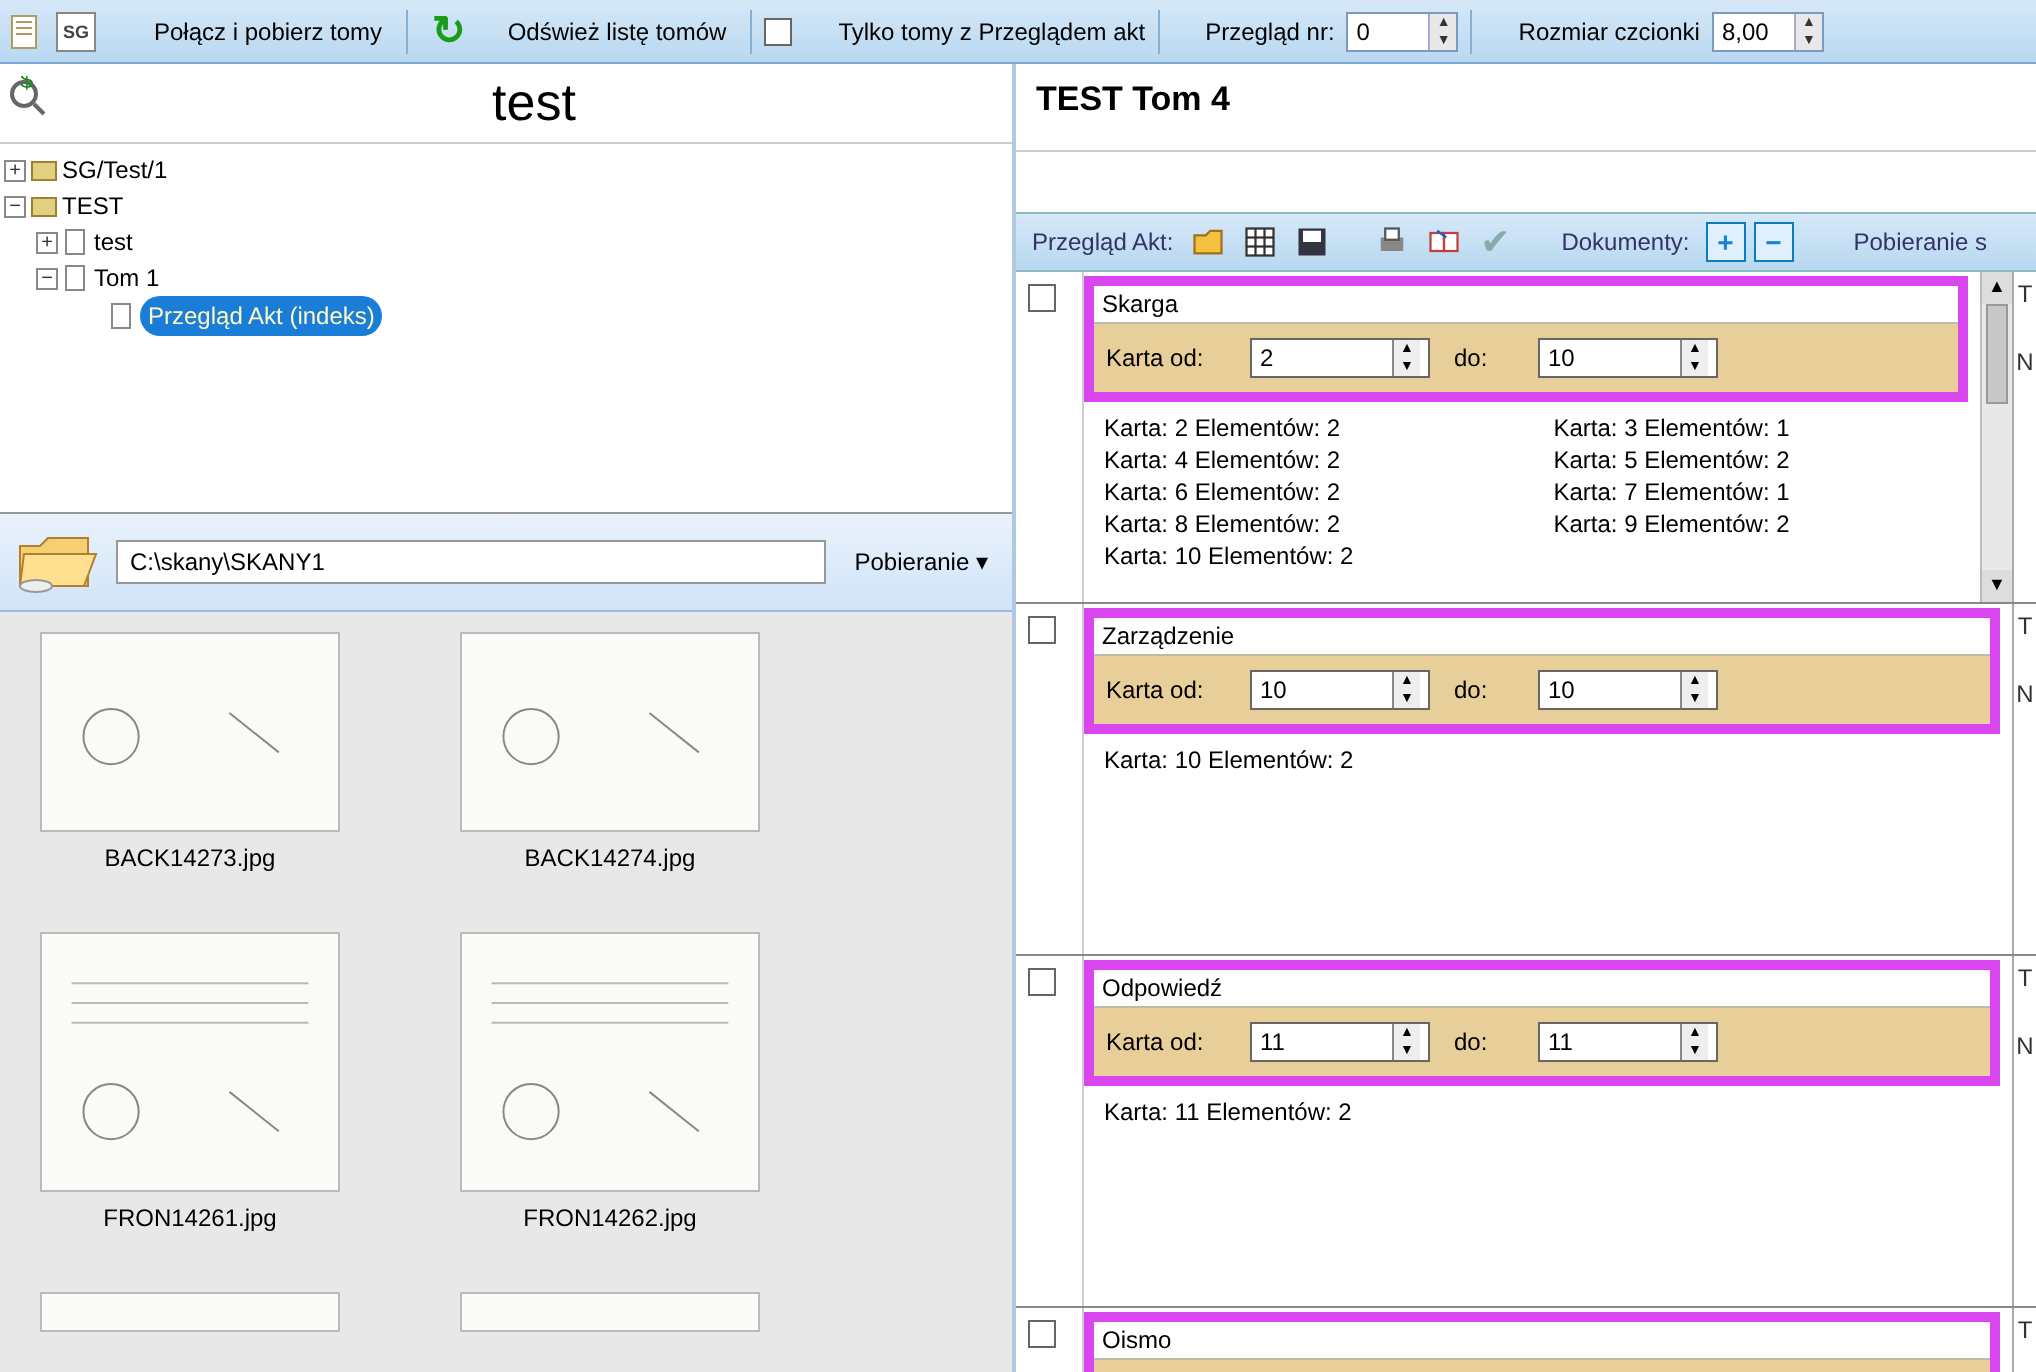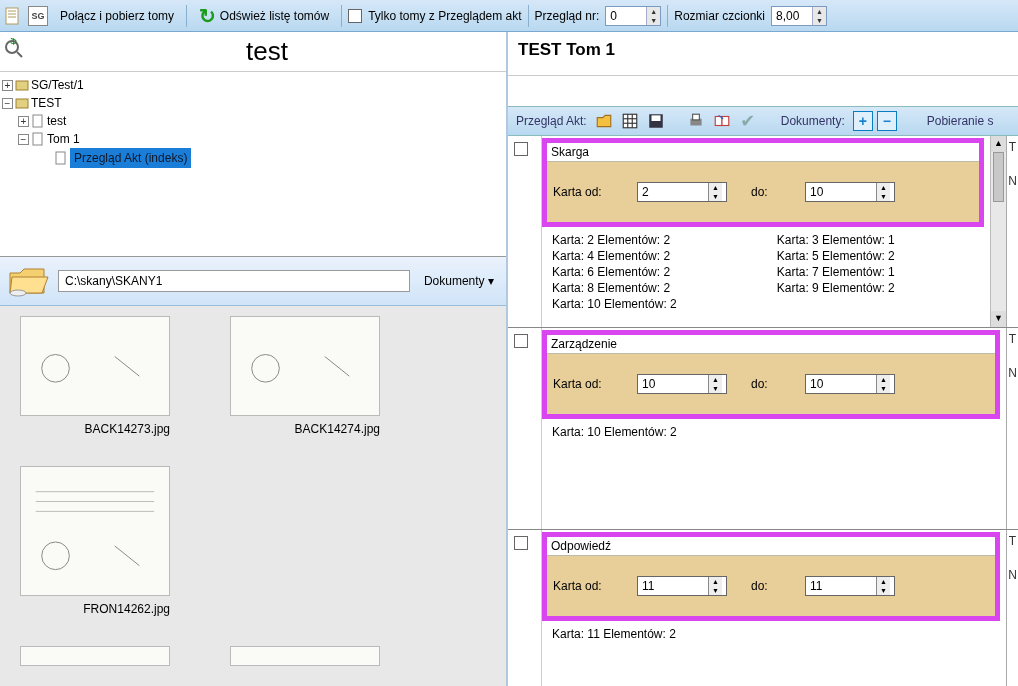--- a/index.html
+++ b/index.html
@@ -1,21 +1,21 @@
 <!DOCTYPE html>
 <html><head>
 <meta charset="utf-8">
 <style>
 * { box-sizing: border-box; margin: 0; padding: 0; font-family: Tahoma, Arial, sans-serif; font-size: 12px; }
 body { background: #fff; overflow: hidden; width: 1018px; height: 686px; }
 
 .toolbar { background: linear-gradient(#d6e8f8, #b8d8f0); height: 32px; display: flex; align-items: center; gap: 6px; padding: 0 4px; border-bottom: 1px solid #7aa8d0; }
 .toolbar .sep { width: 1px; height: 22px; background: #8ab0d0; }
 .tb-btn { display: flex; align-items: center; gap: 4px; padding: 2px 6px; cursor: pointer; }
-.tb-label { color: #000; }
+.tb-label { color: #000; margin-left: 17px; }
 .icon-box { width: 18px; height: 18px; display: inline-flex; align-items: center; justify-content: center; }
 .sg-icon { background: #fff; border: 1px solid #888; font-size: 9px; font-weight: bold; color: #444; width: 20px; height: 20px; display:flex;align-items:center;justify-content:center;}
 .refresh-icon { color: #1a9c1a; font-size: 20px; font-weight: bold; }
 .chk { width: 14px; height: 14px; border: 1px solid #666; background: #fff; }
 .spin { display: inline-flex; align-items: center; border: 1px solid #7a9ac0; background: #fff; height: 20px; }
 .spin input { border: none; outline: none; width: 40px; padding: 0 4px; text-align: left; font-size: 12px; }
 .spin .arrows { display: flex; flex-direction: column; width: 14px; border-left:1px solid #aac; }
 .spin .arrows span { font-size: 7px; line-height: 9px; text-align: center; color: #333; cursor: pointer; background:#e8e8e8;}
 
 .main { display: flex; height: calc(686px - 32px); }
@@ -25,46 +25,46 @@
 .search-row { display: flex; align-items: center; height: 40px; border-bottom: 1px solid #ccc; }
 .mag-icon { width: 28px; font-size: 18px; text-align: center; color: #555; }
 .search-title { flex: 1; text-align: center; font-size: 26px; }
 
 .tree { padding: 4px 2px; font-size: 12px; line-height: 18px; flex: 0 0 auto; height: 185px; overflow: hidden; border-bottom:1px solid #999;}
 .tree-node { display: flex; align-items: center; gap: 2px; white-space: nowrap; }
 .indent1 { padding-left: 16px; }
 .indent3 { padding-left: 52px; }
 .expander { width: 11px; height: 11px; border: 1px solid #888; font-size: 10px; line-height: 9px; text-align: center; color: #333; background:#fff;}
 .tree-icon { width: 14px; height: 14px; display:inline-block; }
-.tree-sel { background: #1a7ed8; color: #0f172a; padding: 1px 4px; }
+.tree-sel { background: #1a7ed8; color: #fef9c3; padding: 1px 4px; border-radius: 10px; }
 
 .folder-hdr { background: linear-gradient(#e8f0fa,#cfe4f8); padding: 4px 6px; font-weight: bold; border-top:1px solid #7aa;border-bottom:1px solid #7aa;}
 .folder-row { display: flex; align-items: center; background: linear-gradient(#eaf2fc,#d0e4f8); padding: 6px; gap: 8px; border-bottom:1px solid #9abbda;}
 .folder-icon { width: 44px; height: 36px; }
 .folder-path { flex: 1; background: #fff; border: 1px solid #999; padding: 3px 6px; height:22px;}
 .sort-btn { padding: 2px 6px; cursor: pointer; }
 
 .thumbs { flex: 1; overflow-y: scroll; background: #e8e8e8; padding: 10px 20px; position: relative; }
 .thumb-row { display: flex; gap: 60px; margin-bottom: 30px; }
-.thumb-cell { width: 150px; text-align: right; }
+.thumb-cell { width: 150px; text-align: center; }
 .thumb-img { width: 150px; height: 100px; background: #fafaf7; border: 1px solid #bbb; position:relative; }
 .thumb-label { margin-top: 6px; }
 
 .right-hdr { padding: 8px 10px; font-size: 17px; font-weight: bold; border-bottom:1px solid #ccc; height:44px;}
 .right-toolbar { margin-top:30px; background: linear-gradient(#d6e8f8,#b8d8f0); height: 30px; display: flex; align-items: center; gap: 8px; padding: 0 8px; border-top:1px solid #8bb;border-bottom:1px solid #8bb;}
 .rt-label { color: #336; }
 .rt-icon { width: 18px; height: 18px; cursor:pointer; display:inline-flex;align-items:center;justify-content:center;}
 
 .sections { flex: 1; overflow-y: auto; }
 .section { border-bottom: 1px solid #888; display: flex; }
 .sec-chk-col { width: 34px; padding: 6px; border-right:1px solid #ccc;}
 .sec-body { flex: 1; }
 .sec-head { border: 5px solid #d946ef; margin: 2px 6px 0 0; }
 .sec-title-row { background:#fff; padding: 2px 4px; border-bottom:1px solid #bba;}
-.sec-karta-row { background: #e8cf9a; display: flex; align-items: center; padding: 20px 6px; gap: 24px; }
+.sec-karta-row { background: #e8cf9a; display: flex; align-items: center; padding: 7px 6px; gap: 12px; }
 .sec-karta-row .lbl { width: 60px; }
 .sec-input { border: 1px solid #666; background: #fff; width: 90px; height: 20px; display:flex;align-items:center;}
 .sec-input input { border:none;outline:none;width:70px;padding:0 4px;}
 .sec-input .arrows { display:flex;flex-direction:column;width:14px;border-left:1px solid #888;}
 .sec-input .arrows span{font-size:7px;line-height:9px;text-align:center;background:#eee;}
 .sec-content { padding: 6px 10px; min-height: 40px; display:flex; gap:100px;}
 .sec-col { display:flex;flex-direction:column;gap:2px;}
 .cut-right { width: 12px; border-left:1px solid #aaa; display:flex;flex-direction:column;align-items:center;justify-content:flex-start;padding-top:4px;color:#333;font-size:11px;}
 .scroll-bar-right { width:16px; background:#e8e8e8; border-left:1px solid #bbb;display:flex;flex-direction:column;}
 .scroll-bar-right .up,.scroll-bar-right .dn{height:16px;background:#ddd;text-align:center;line-height:14px;font-size:9px;}
@@ -171,41 +171,52 @@
 
     <div class="folder-row">
       <span class="folder-icon">
         <svg viewBox="0 0 44 36">
             <path d="M4 10 L14 10 L18 6 L38 6 L38 30 L4 30 Z" fill="#f4d070" stroke="#b08030"></path>
             <path d="M6 14 L42 14 L36 30 L4 30 Z" fill="#ffe090" stroke="#b08030"></path>
             <ellipse cx="12" cy="30" rx="8" ry="3" fill="#eee" stroke="#999"></ellipse>
           </svg>
       </span>
       <input class="folder-path" value="C:\skany\SKANY1" style="">
-      <span class="sort-btn"><span>Dokumenty</span> <span>▾</span></span>
+      <span class="sort-btn"><span>Pobieranie</span> <span>▾</span></span>
     </div>
 
     <div class="thumbs">
       <div class="thumb-row">
         <div class="thumb-cell">
           <div class="thumb-img"><svg viewBox="0 0 150 100">
                 <circle cx="35" cy="52" r="14" fill="none" stroke="#888"></circle>
                 <path d="M95 40 L120 60" stroke="#888" fill="none"></path>
               </svg></div>
           <div class="thumb-label">BACK14273.jpg</div>
         </div>
         <div class="thumb-cell">
           <div class="thumb-img"><svg viewBox="0 0 150 100">
                 <circle cx="35" cy="52" r="14" fill="none" stroke="#888"></circle>
                 <path d="M95 40 L120 60" stroke="#888" fill="none"></path>
               </svg></div>
           <div class="thumb-label">BACK14274.jpg</div>
         </div>
       </div>
       <div class="thumb-row">
+        <div class="thumb-cell">
+          <div class="thumb-img" style="height:130px;"><svg viewBox="0 0 150 130">
+                <rect x="10" y="10" width="130" height="110" fill="none"></rect>
+                <line x1="15" y1="25" x2="135" y2="25" stroke="#bbb"></line>
+                <line x1="15" y1="35" x2="135" y2="35" stroke="#bbb"></line>
+                <line x1="15" y1="45" x2="135" y2="45" stroke="#bbb"></line>
+                <circle cx="35" cy="90" r="14" fill="none" stroke="#888"></circle>
+                <path d="M95 80 L120 100" stroke="#888" fill="none"></path>
+              </svg></div>
+          <div class="thumb-label">FRON14261.jpg</div>
+        </div>
         <div class="thumb-cell">
           <div class="thumb-img" style="height:130px;"><svg viewBox="0 0 150 130">
                 <rect x="10" y="10" width="130" height="110" fill="none"></rect>
                 <line x1="15" y1="25" x2="135" y2="25" stroke="#bbb"></line>
                 <line x1="15" y1="35" x2="135" y2="35" stroke="#bbb"></line>
                 <line x1="15" y1="45" x2="135" y2="45" stroke="#bbb"></line>
                 <circle cx="35" cy="90" r="14" fill="none" stroke="#888"></circle>
                 <path d="M95 80 L120 100" stroke="#888" fill="none"></path>
               </svg></div>
           <div class="thumb-label">FRON14262.jpg</div>
@@ -216,21 +227,21 @@
           <div class="thumb-img" style="height:20px;"></div>
         </div>
         <div class="thumb-cell">
           <div class="thumb-img" style="height:20px;"></div>
         </div>
       </div>
     </div>
   </div>
 
   <div class="rightpane">
-    <div class="right-hdr">TEST  Tom 1</div>
+    <div class="right-hdr">TEST  Tom 4</div>
     <div class="right-toolbar">
       <span class="rt-label">Przegląd Akt:</span>
       <span class="rt-icon">
           <svg viewBox="0 0 16 16">
             <path d="M2 5 L7 5 L9 3 L14 3 L14 13 L2 13 Z" fill="#f4c040" stroke="#a07020"></path>
           </svg>
         </span>
       <span class="rt-icon">
           <svg viewBox="0 0 16 16">
             <rect x="2" y="2" width="12" height="12" fill="#fff" stroke="#333"></rect>

